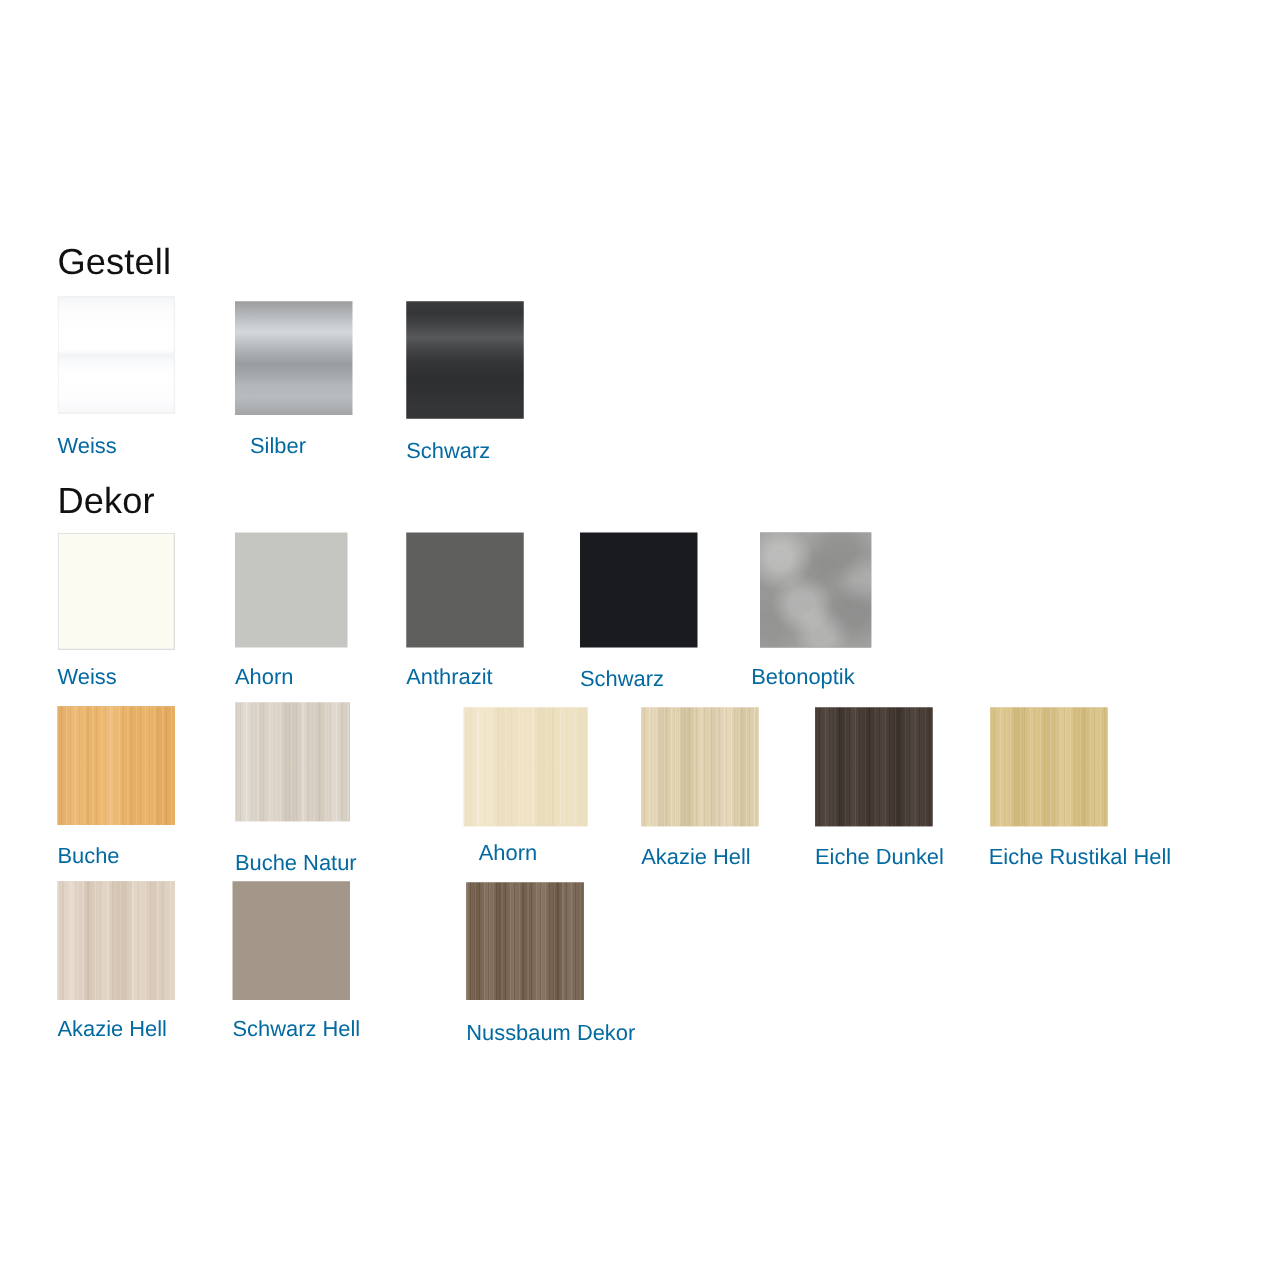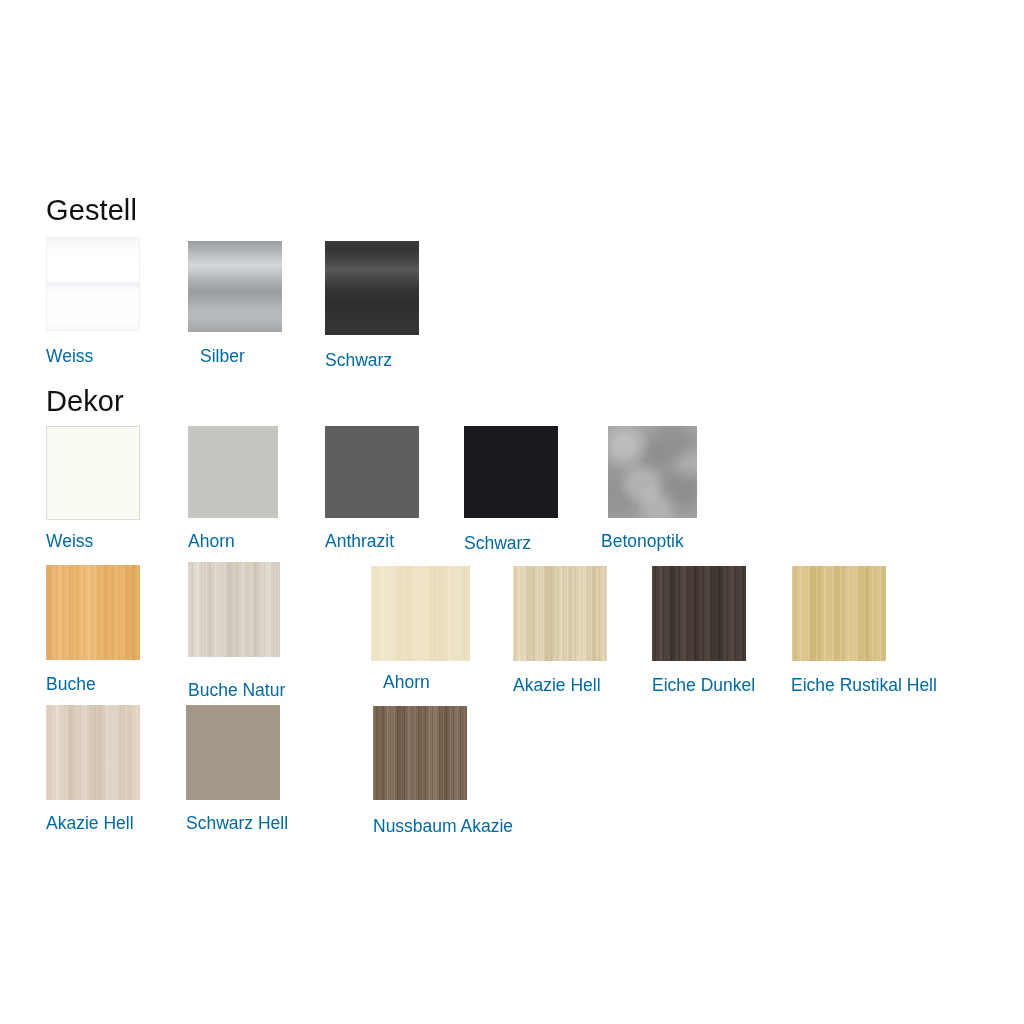--- a/index.html
+++ b/index.html
@@ -338,15 +338,15 @@
         <div class="swatch wood fin-akazie-hell" style="width: 94px; height: 95px;"></div>
       </div>
       <div class="swatch-label" style="left: 46px; top: 815px;">Akazie Hell</div>
       <div class="swatch-item" style="left: 186px; top: 705px; width: 94px; height: 95px;">
         <div class="swatch wood fin-nussbaum-hell" style="width: 94px; height: 95px;"></div>
       </div>
       <div class="swatch-label" style="left: 186px; top: 815px;">Schwarz Hell</div>
       <div class="swatch-item" style="left: 373px; top: 706px; width: 94px; height: 94px;">
         <div class="swatch wood fin-nussbaum-dunkel" style="width: 94px; height: 94px;"></div>
       </div>
-      <div class="swatch-label" style="left: 373px; top: 818px;">Nussbaum Akazie</div>
+      <div class="swatch-label" style="left: 373px; top: 818px;">Nussbaum Dekor</div>
     </div>
 </div>
 
 </body></html>

